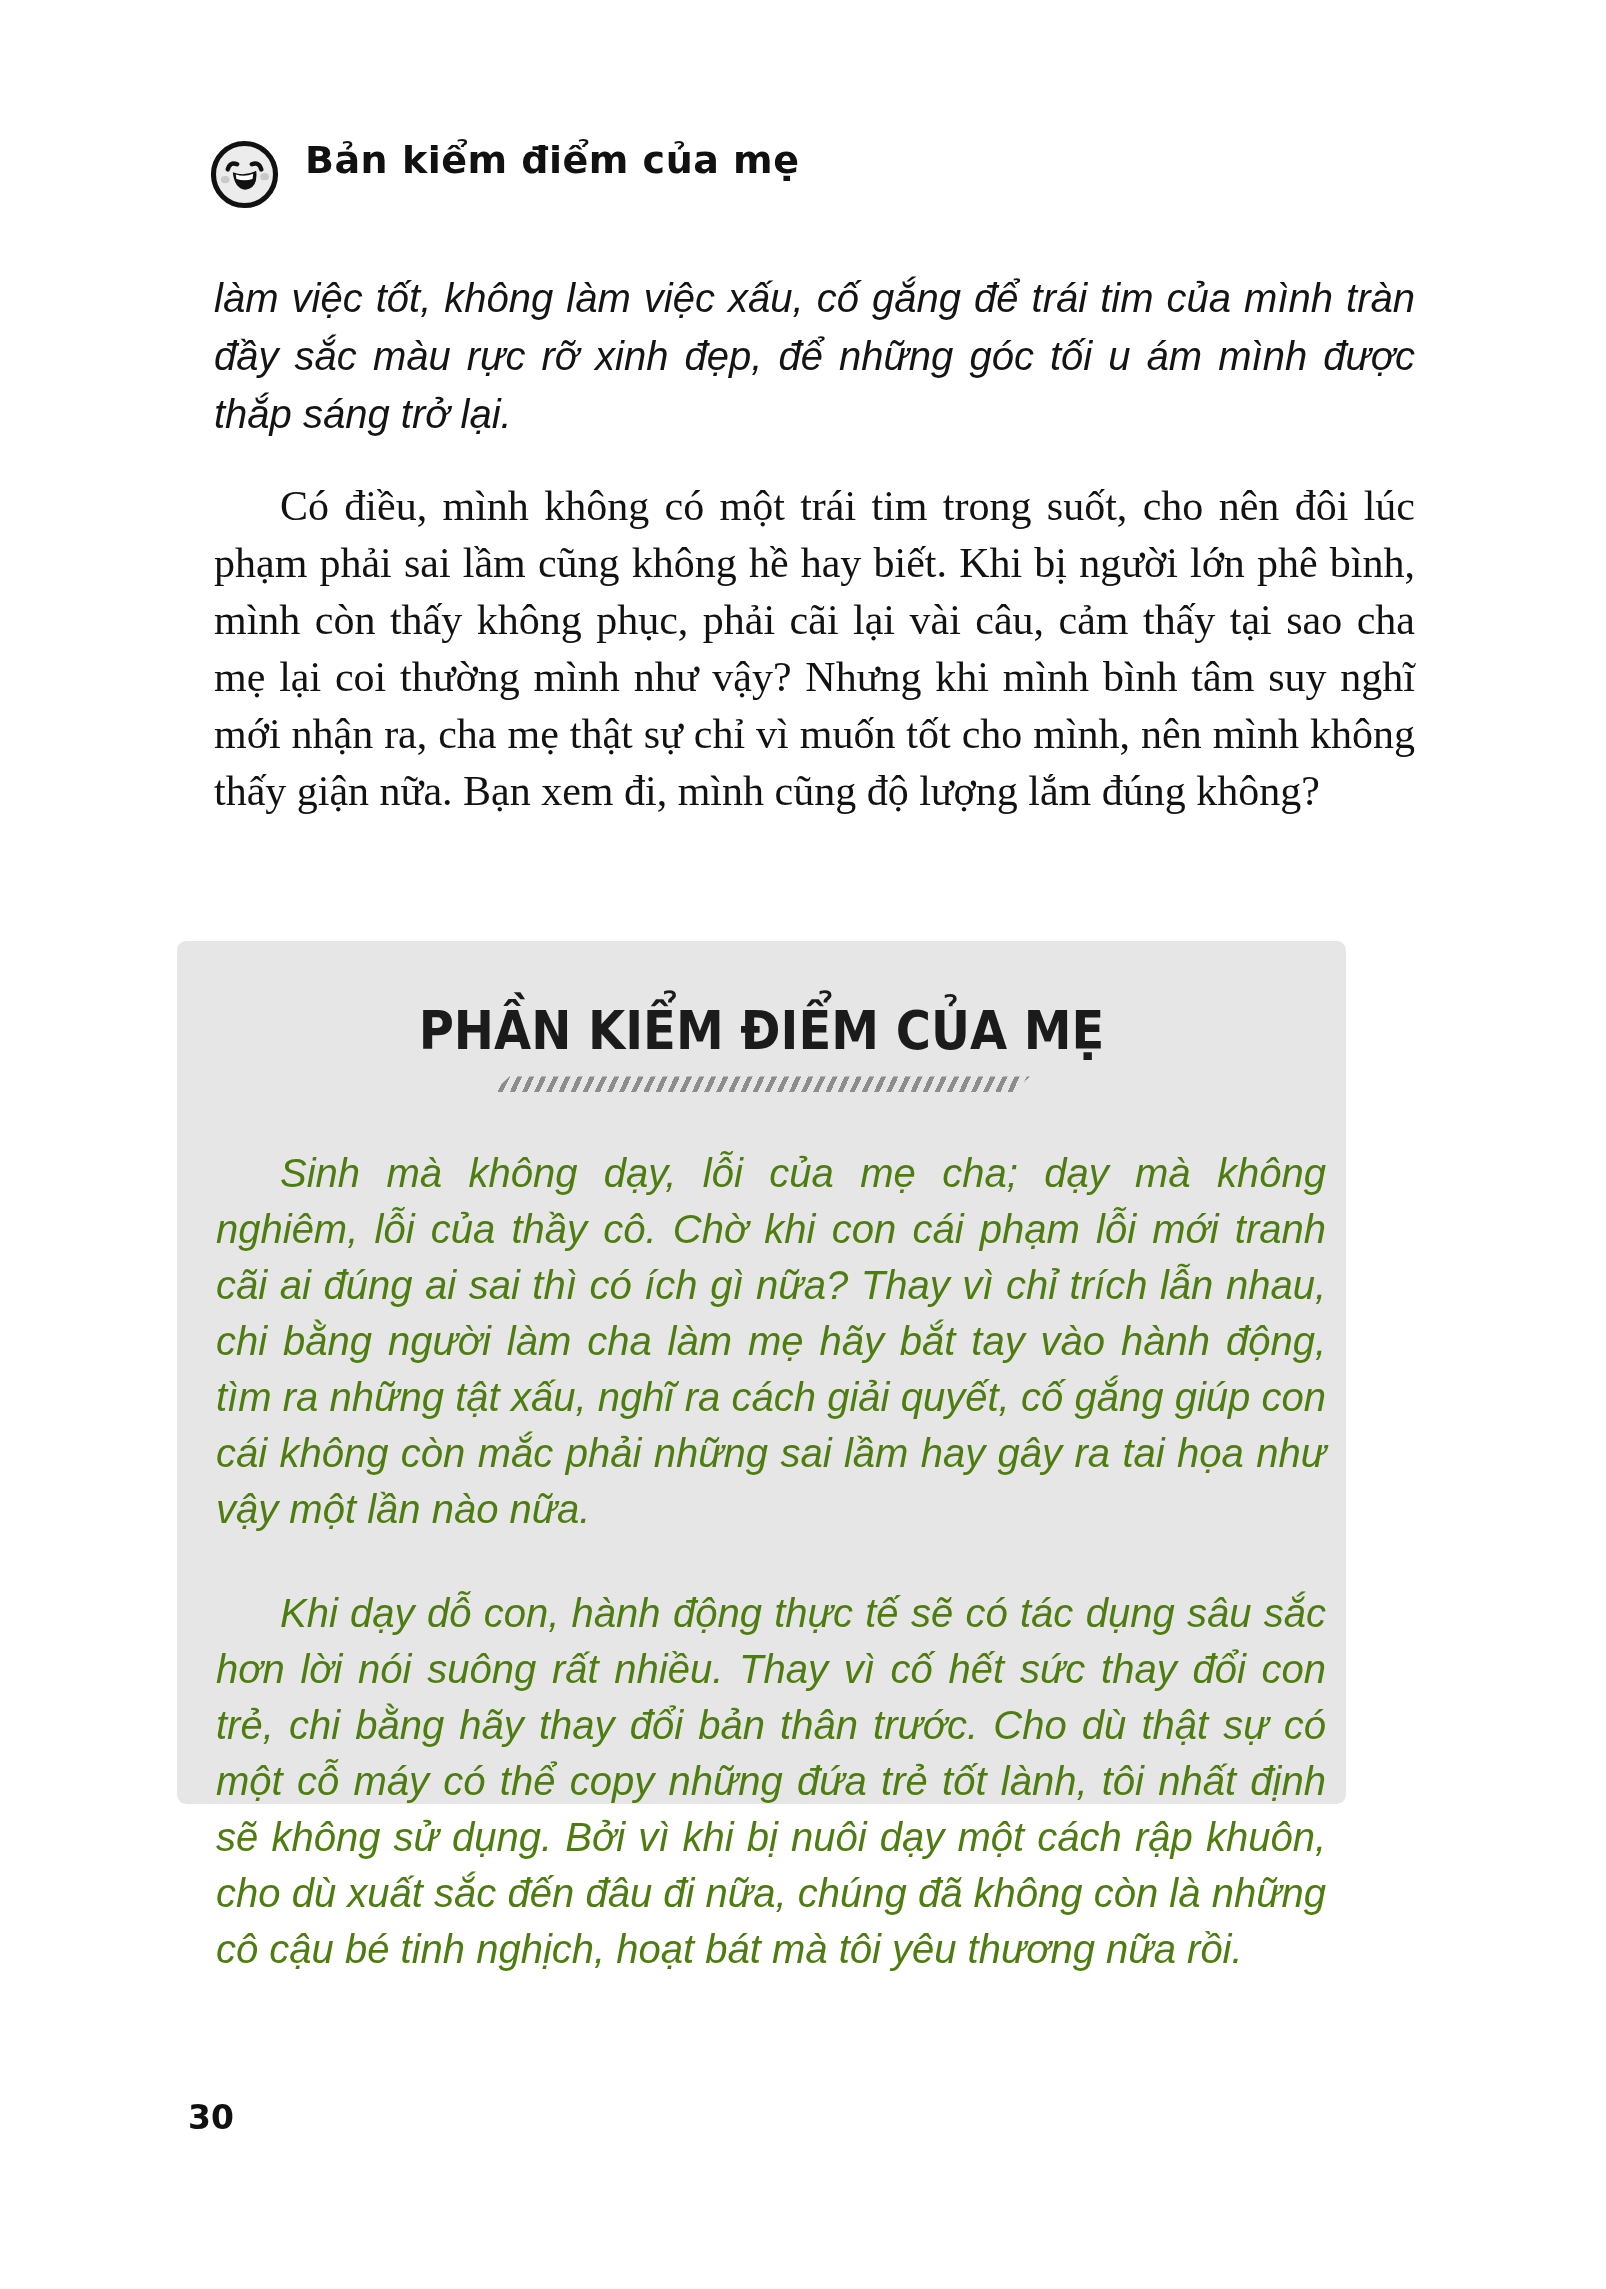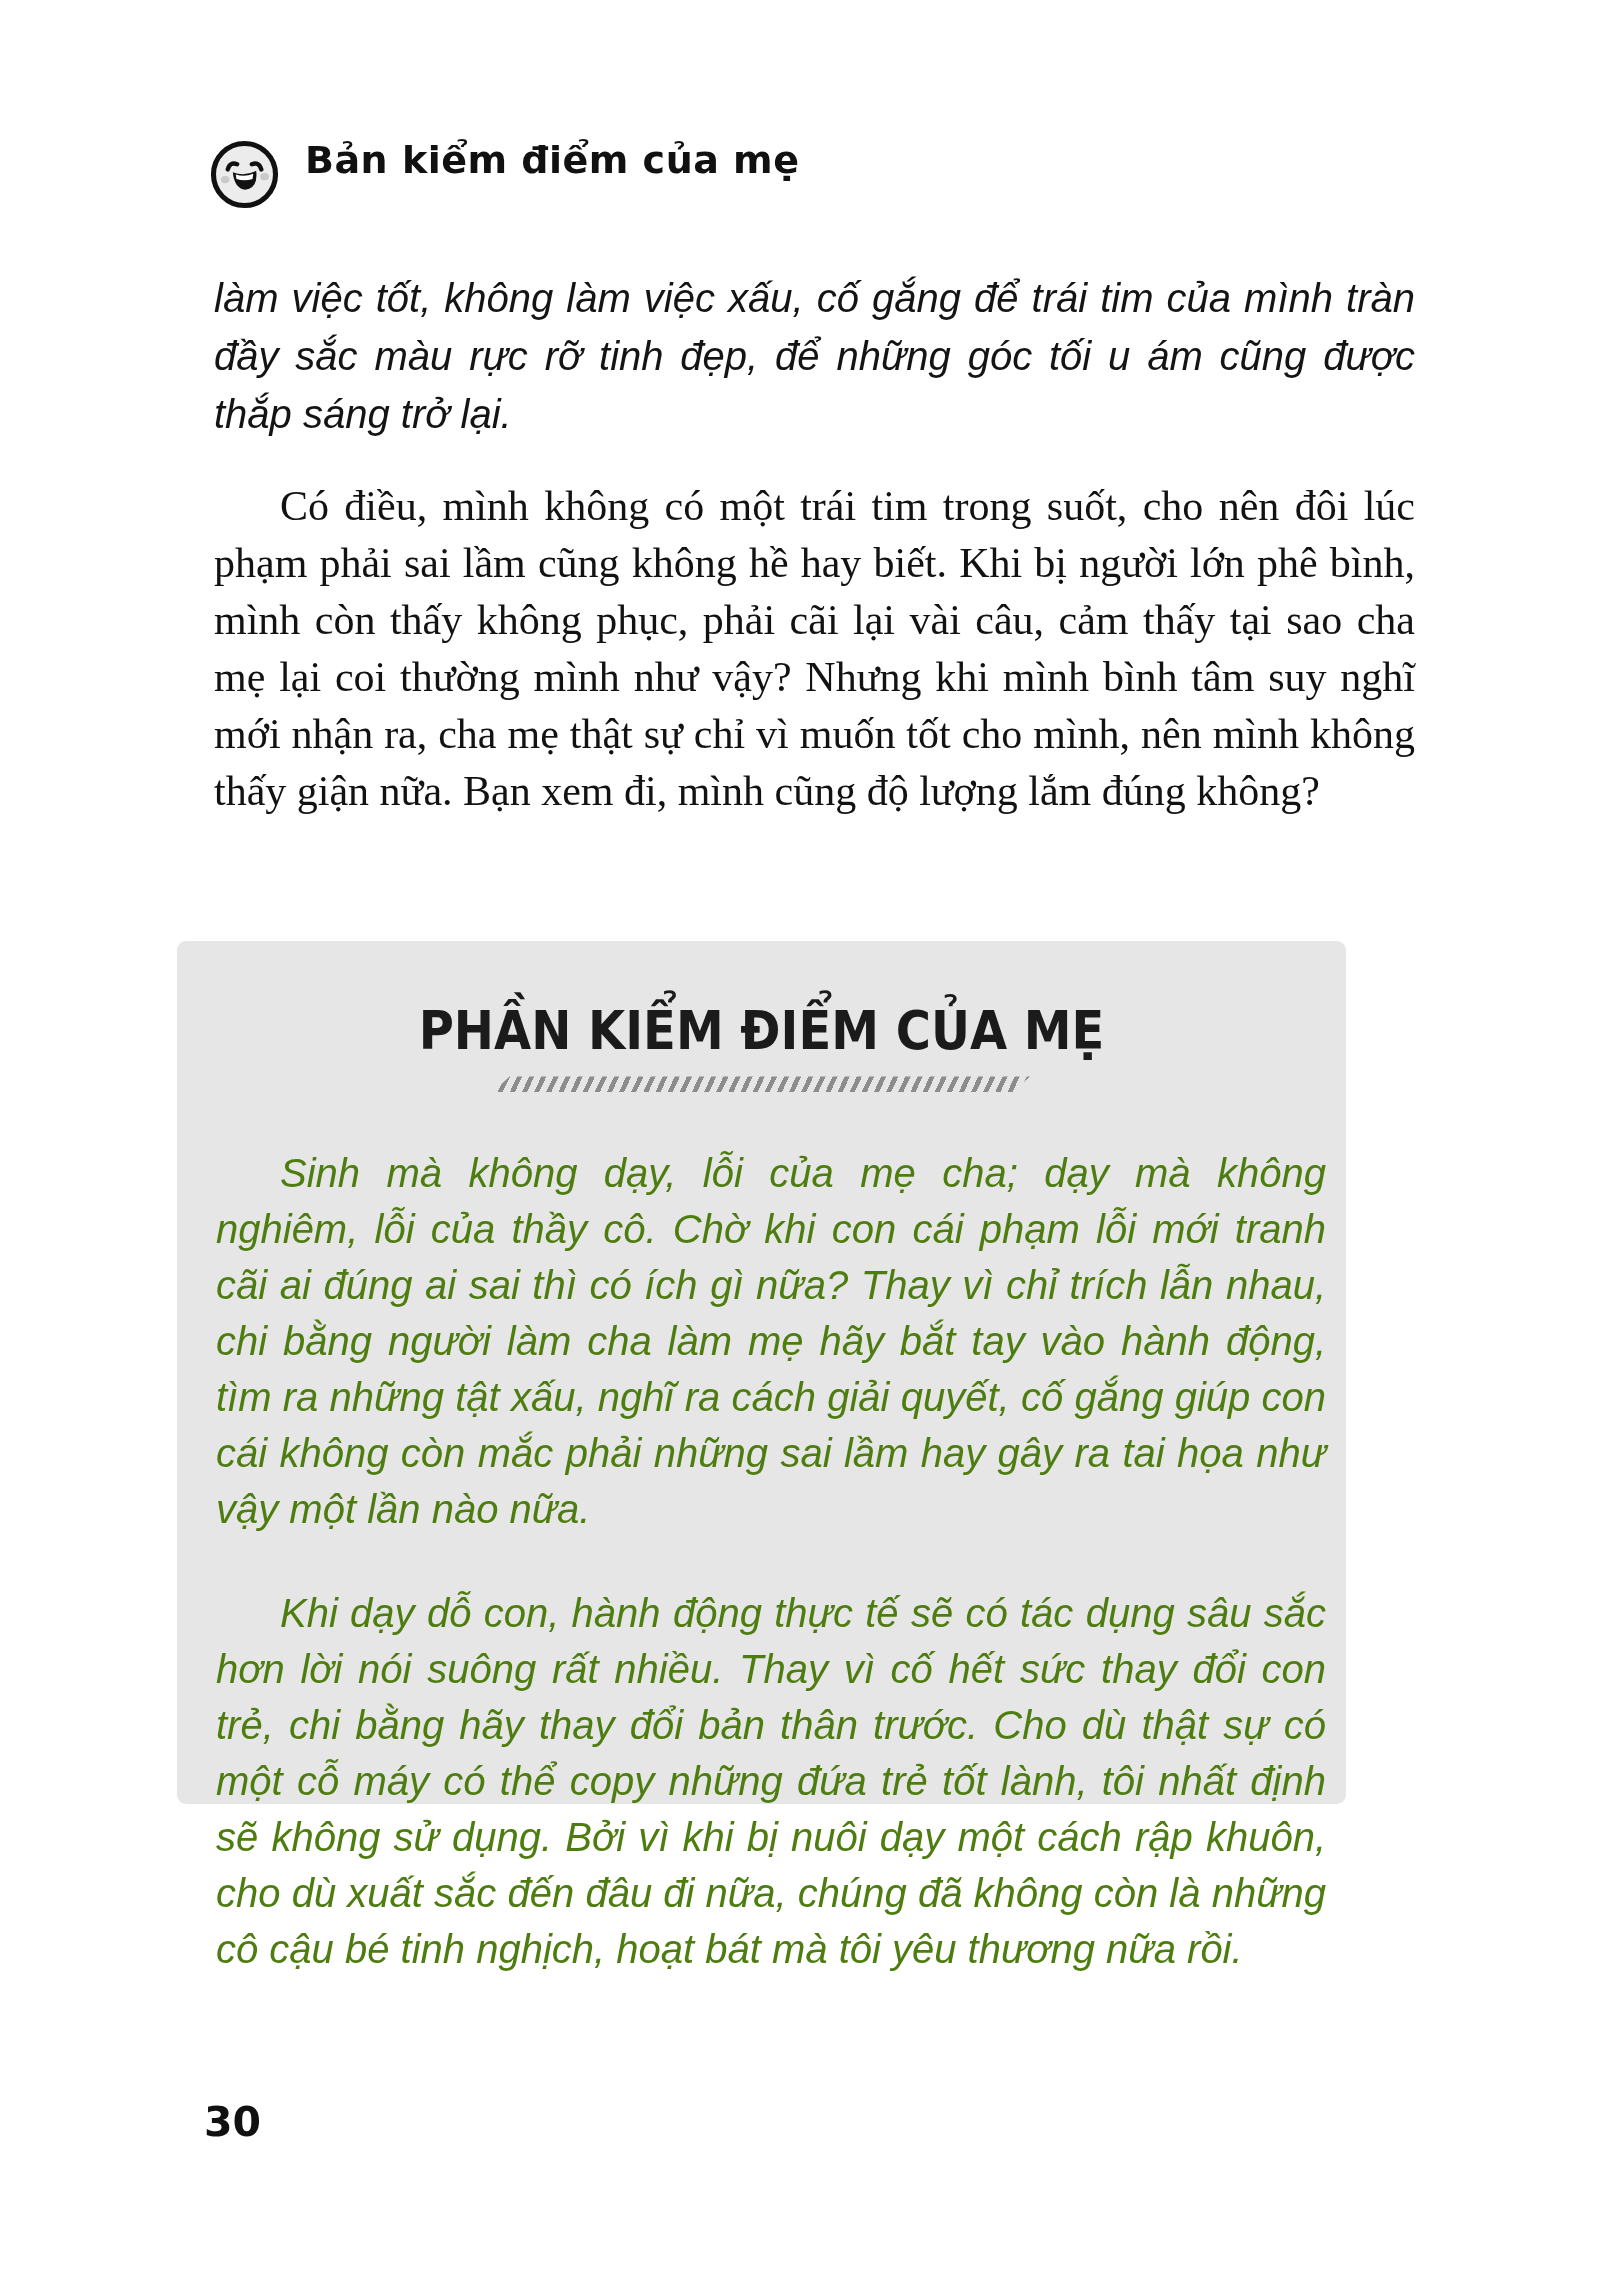--- a/index.html
+++ b/index.html
@@ -75,24 +75,24 @@
     font-family:"Liberation Sans", sans-serif;
     font-style:italic;
     font-size:40px; line-height:56px;
     text-indent:64px;
     color:#4d7c0f;
   }
   .box-para.first { margin-top:53px; }
 
   
   .page-number {
-    position:absolute; left:204px; top:2098px;
+    position:absolute; left:188px; top:2098px;
     font-family:"DejaVu Sans", sans-serif;
     font-weight:bold;
-    font-size:41px;
+    font-size:33px;
     color:#111;
   }
 </style>
 </head>
 <body>
 
 <div class="page">
 
   <header class="page-header">
     <span class="face-icon">
@@ -102,21 +102,21 @@
         <path d="M60 36 q10 -4 13 7" fill="none" stroke="#111" stroke-width="6" stroke-linecap="round"></path>
         <path d="M34 47 Q50 53 66 45 Q69 68 51 71 Q36 69 34 47 Z" fill="#111"></path>
         <path d="M38 50 Q50 54 62 49 L61 56 Q50 60 39 56 Z" fill="#fff"></path>
         <ellipse cx="23.5" cy="57" rx="6" ry="5" fill="#c9c9c9"></ellipse>
         <ellipse cx="77.5" cy="53" rx="6" ry="5" fill="#c9c9c9"></ellipse>
       </svg>
     </span>
     <h1 class="chapter-title">Bản kiểm điểm của mẹ</h1>
   </header>
 
-  <p class="para intro-para">làm việc tốt, không làm việc xấu, cố gắng để trái tim của mình tràn đầy sắc màu rực rỡ tinh đẹp, để những góc tối u ám cũng được thắp sáng trở lại.</p>
+  <p class="para intro-para">làm việc tốt, không làm việc xấu, cố gắng để trái tim của mình tràn đầy sắc màu rực rỡ xinh đẹp, để những góc tối u ám mình được thắp sáng trở lại.</p>
 
   <p class="para body-para">Có điều, mình không có một trái tim trong suốt, cho nên đôi lúc phạm phải sai lầm cũng không hề hay biết. Khi bị người lớn phê bình, mình còn thấy không phục, phải cãi lại vài câu, cảm thấy tại sao cha mẹ lại coi thường mình như vậy? Nhưng khi mình bình tâm suy nghĩ mới nhận ra, cha mẹ thật sự chỉ vì muốn tốt cho mình, nên mình không thấy giận nữa. Bạn xem đi, mình cũng độ lượng lắm đúng không?</p>
 
   <section class="review-box">
     <h2 class="box-heading">PHẦN KIỂM ĐIỂM CỦA MẸ</h2>
     <div class="hatch-divider"></div>
     <p class="para box-para first">Sinh mà không dạy, lỗi của mẹ cha; dạy mà không nghiêm, lỗi của thầy cô. Chờ khi con cái phạm lỗi mới tranh cãi ai đúng ai sai thì có ích gì nữa? Thay vì chỉ trích lẫn nhau, chi bằng người làm cha làm mẹ hãy bắt tay vào hành động, tìm ra những tật xấu, nghĩ ra cách giải quyết, cố gắng giúp con cái không còn mắc phải những sai lầm hay gây ra tai họa như vậy một lần nào nữa.</p>
     <p class="para box-para">Khi dạy dỗ con, hành động thực tế sẽ có tác dụng sâu sắc hơn lời nói suông rất nhiều. Thay vì cố hết sức thay đổi con trẻ, chi bằng hãy thay đổi bản thân trước. Cho dù thật sự có một cỗ máy có thể copy những đứa trẻ tốt lành, tôi nhất định sẽ không sử dụng. Bởi vì khi bị nuôi dạy một cách rập khuôn, cho dù xuất sắc đến đâu đi nữa, chúng đã không còn là những cô cậu bé tinh nghịch, hoạt bát mà tôi yêu thương nữa rồi.</p>
   </section>
 

